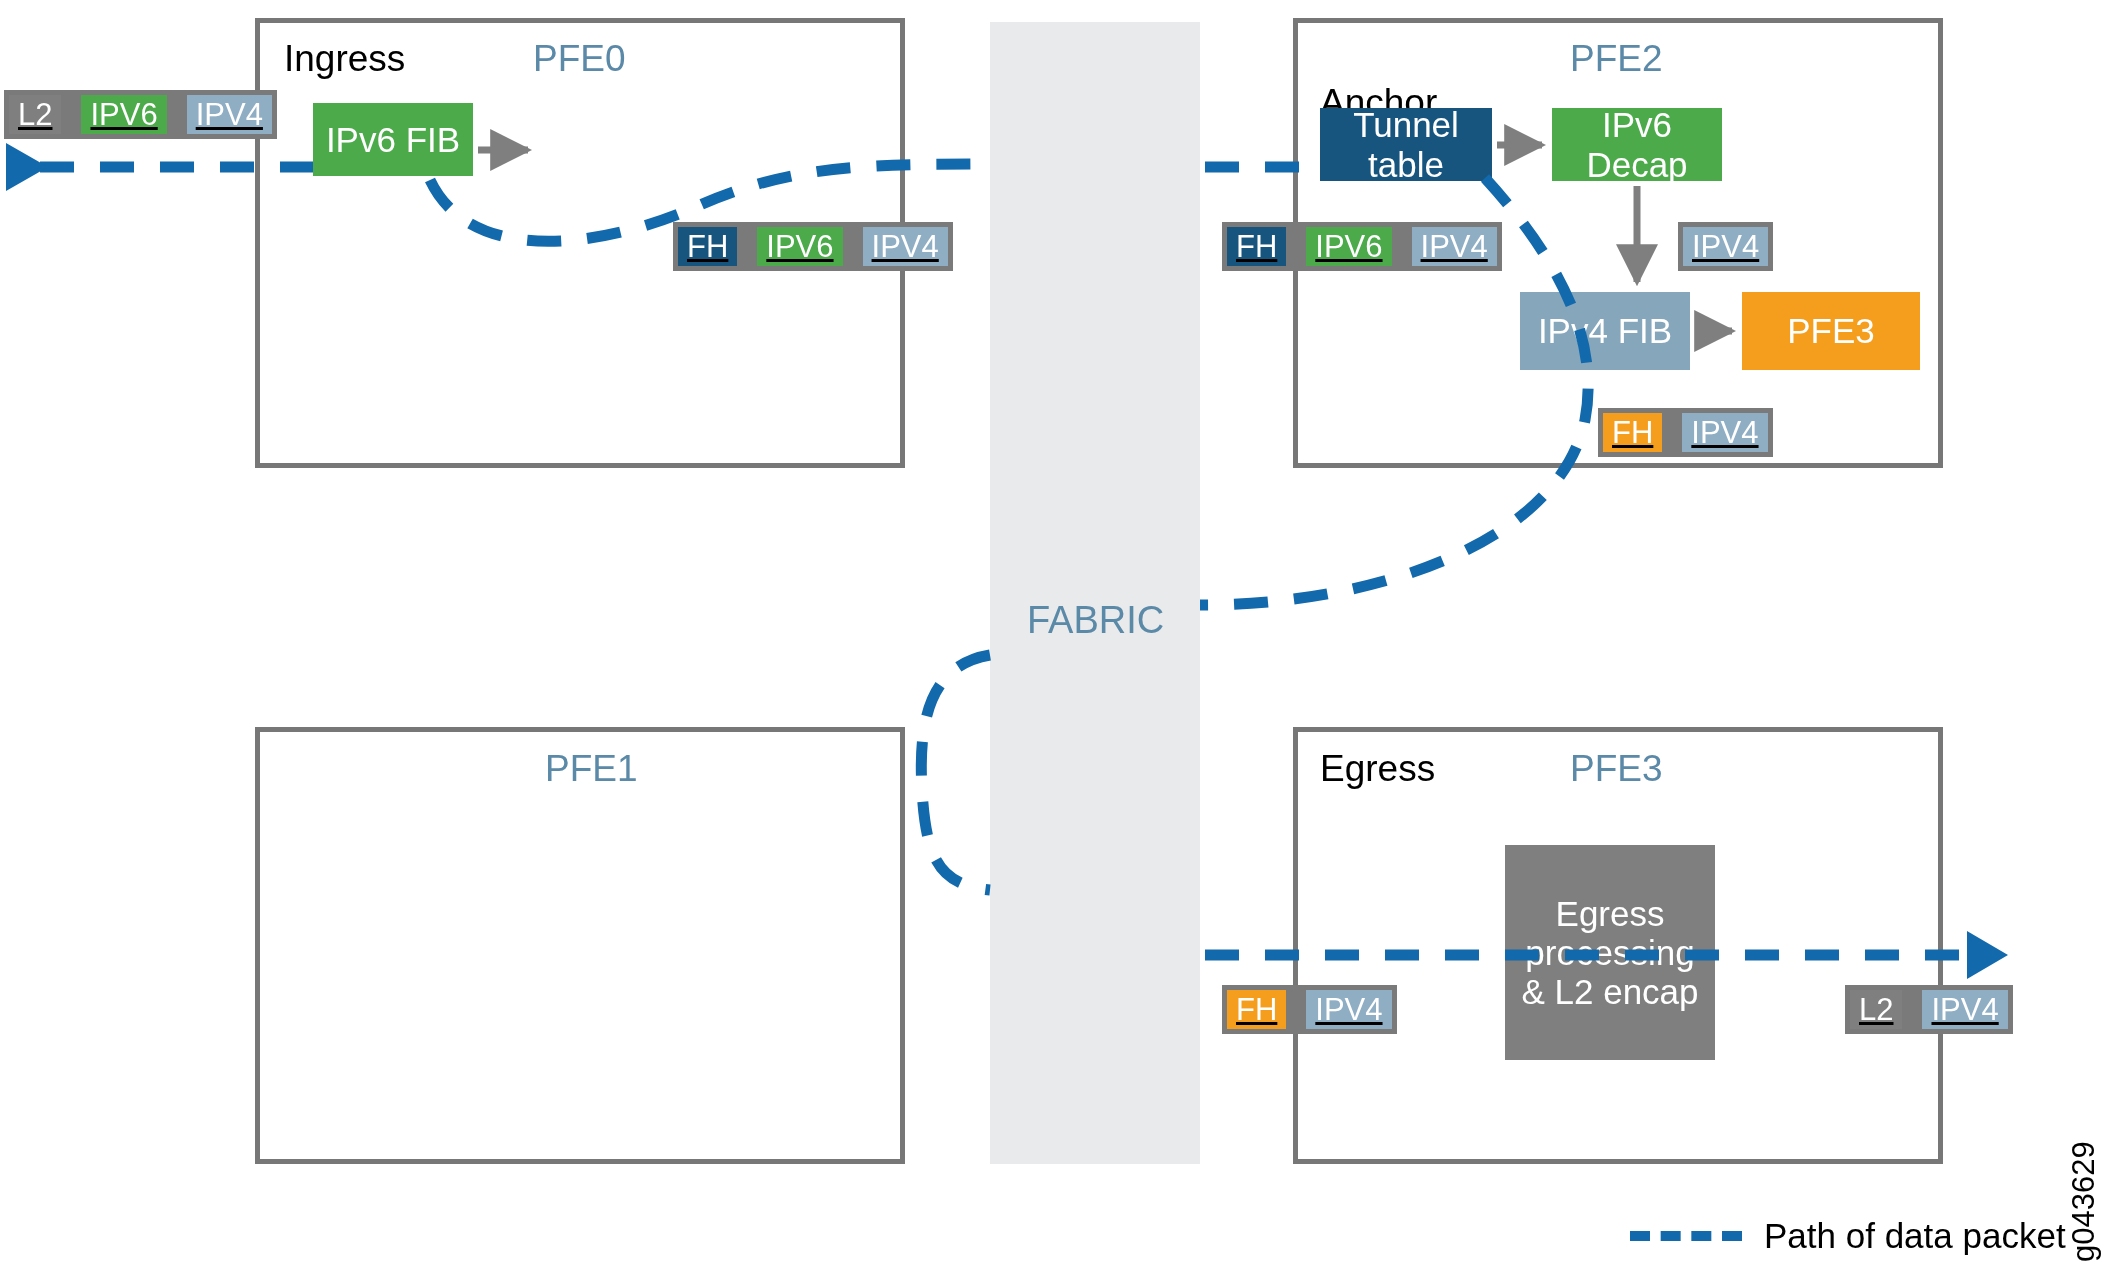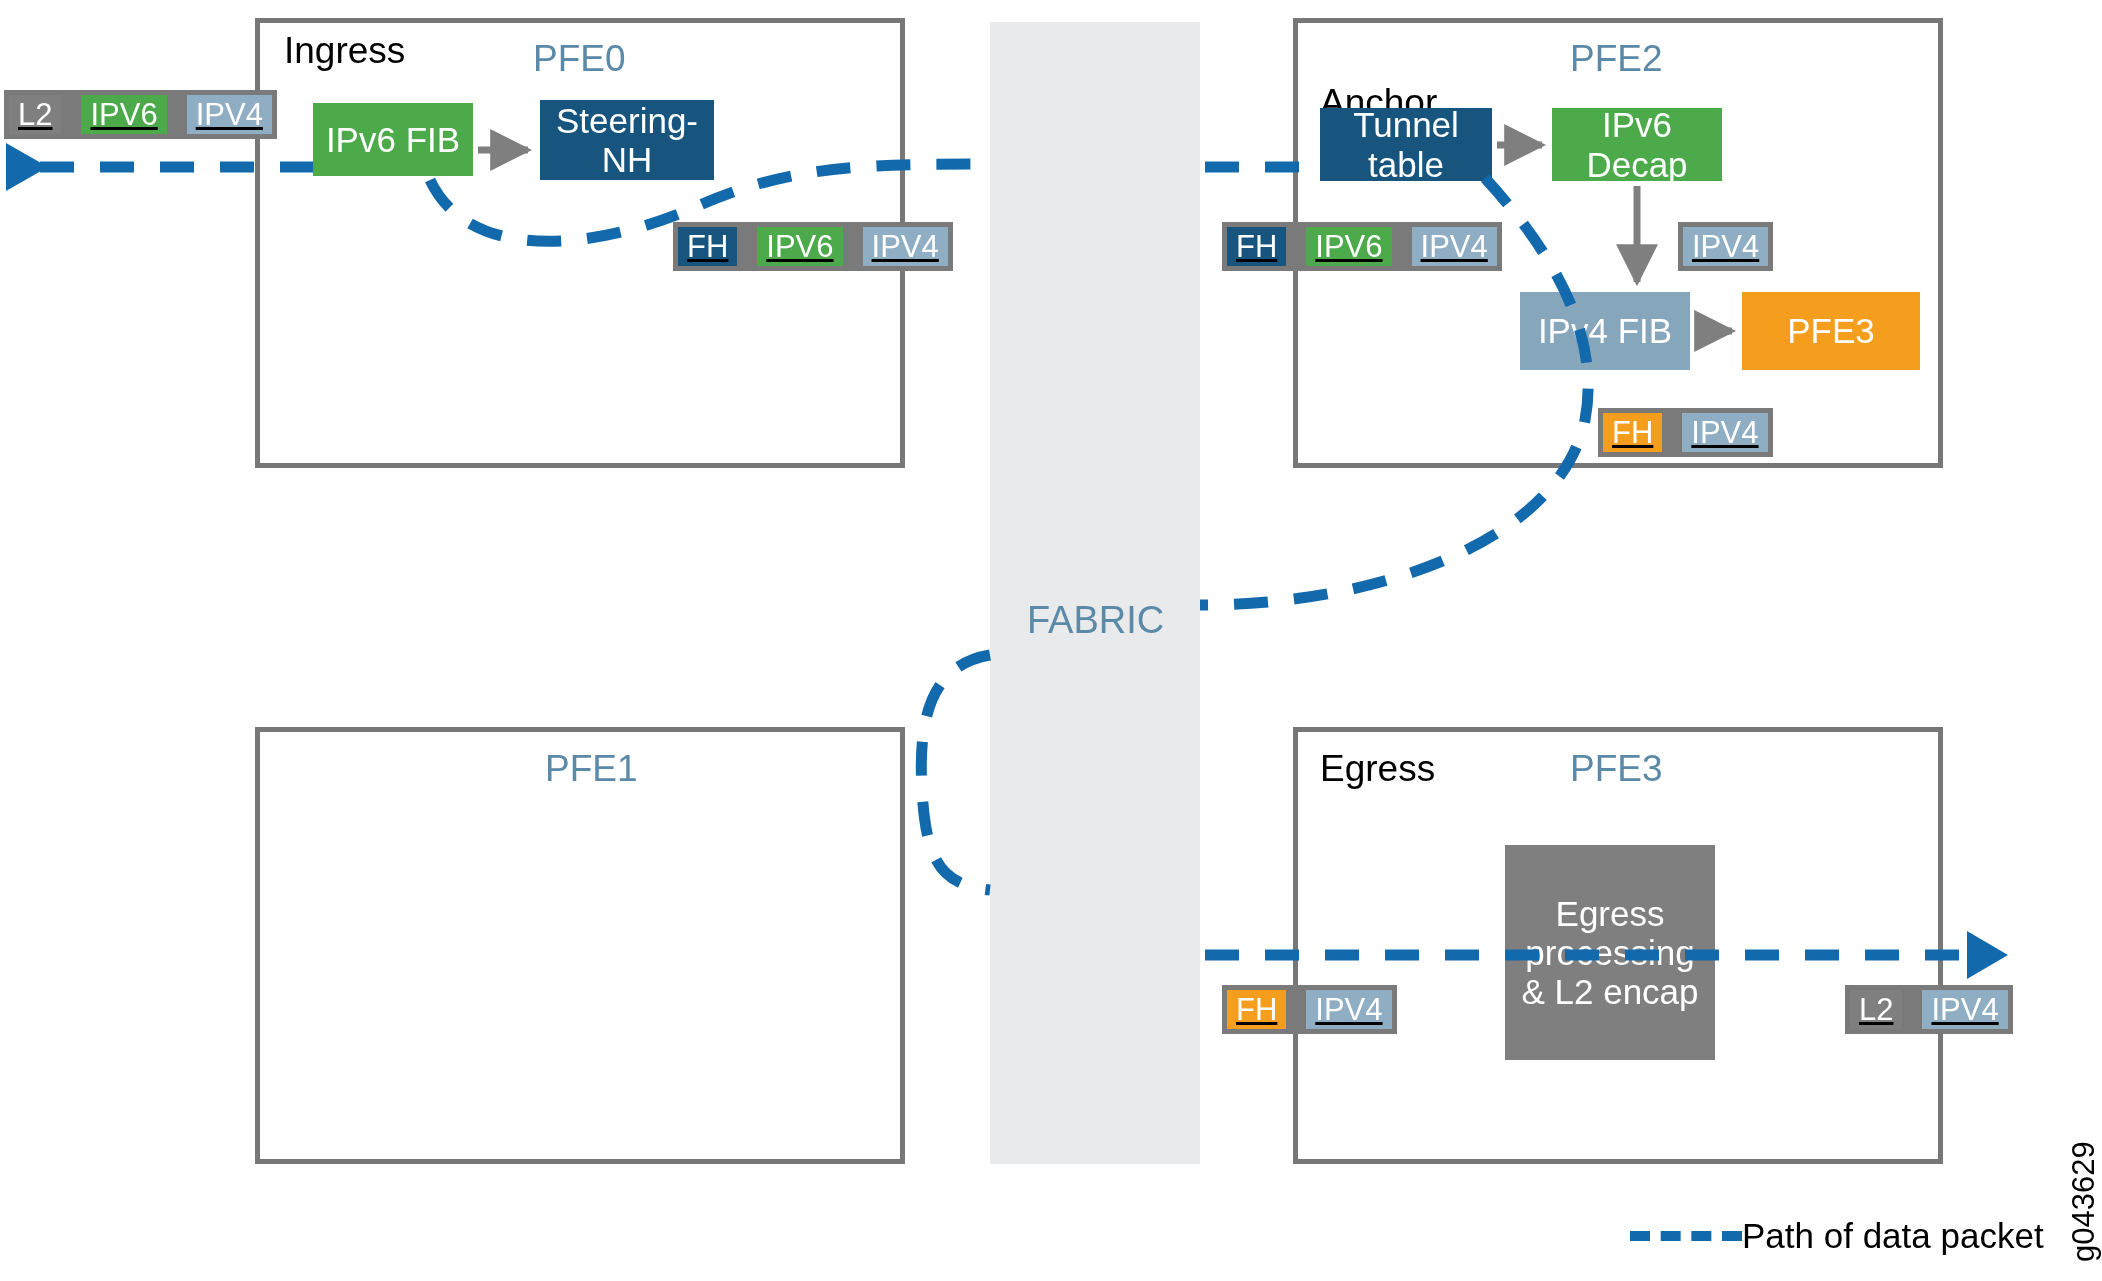--- a/index.html
+++ b/index.html
@@ -105,20 +105,21 @@
   .seg.ipv6   { background: #4CAA4B; }
   .seg.ipv4   { background: #8FAEC4; }
   .seg.fh-navy   { background: #17557F; }
   .seg.fh-orange { background: #F59E1E; }
 
   
   #legend {
     position: absolute;
     display: flex;
     align-items: center;
+    gap: 22px;
   }
   #legend-dash {
     width: 112px;
     height: 0;
     border-top: 10px dashed #1269AC;
   }
   #legend-label {
     color: #000000;
     font-size: 35px;
     line-height: 1;
@@ -138,27 +139,25 @@
 </style>
 </head>
 <body>
 
 <div id="canvas">
 
   <div id="fabric-column" style="left:990px; top:22px; width:210px; height:1142px;"></div>
   <div id="fabric-label" style="left:1027px; top:601px;">FABRIC</div>
 
   <div class="pfe-box" style="left:255px; top:18px; width:650px; height:450px;"></div>
-  <div class="pfe-role" style="left:284px; top:32px;">Ingress</div>
+  <div class="pfe-role" style="left:284px; top:40px;">Ingress</div>
   <div class="pfe-name" style="left:533px; top:40px;">PFE0</div>
 
   <div class="block green" style="left:313px; top:103px; width:160px; height:73px;">IPv6 FIB</div>
 
-  <div class="block navy" style="left:540px; top:100px; width:174px; height:80px; white-space:pre-line;">Steering-
-NH</div>
 
   <div class="pfe-box" style="left:1293px; top:18px; width:650px; height:450px;"></div>
   <div class="pfe-role" style="left:1320px; top:40px;margin-top:44px;">Anchor</div>
   <div class="pfe-name" style="left:1570px; top:40px;">PFE2</div>
 
   <div class="block navy" style="left:1320px; top:108px; width:172px; height:73px; white-space:pre-line;">Tunnel
 table</div>
 
   <div class="block green" style="left:1552px; top:108px; width:170px; height:73px; white-space:pre-line;">IPv6
 Decap</div>

